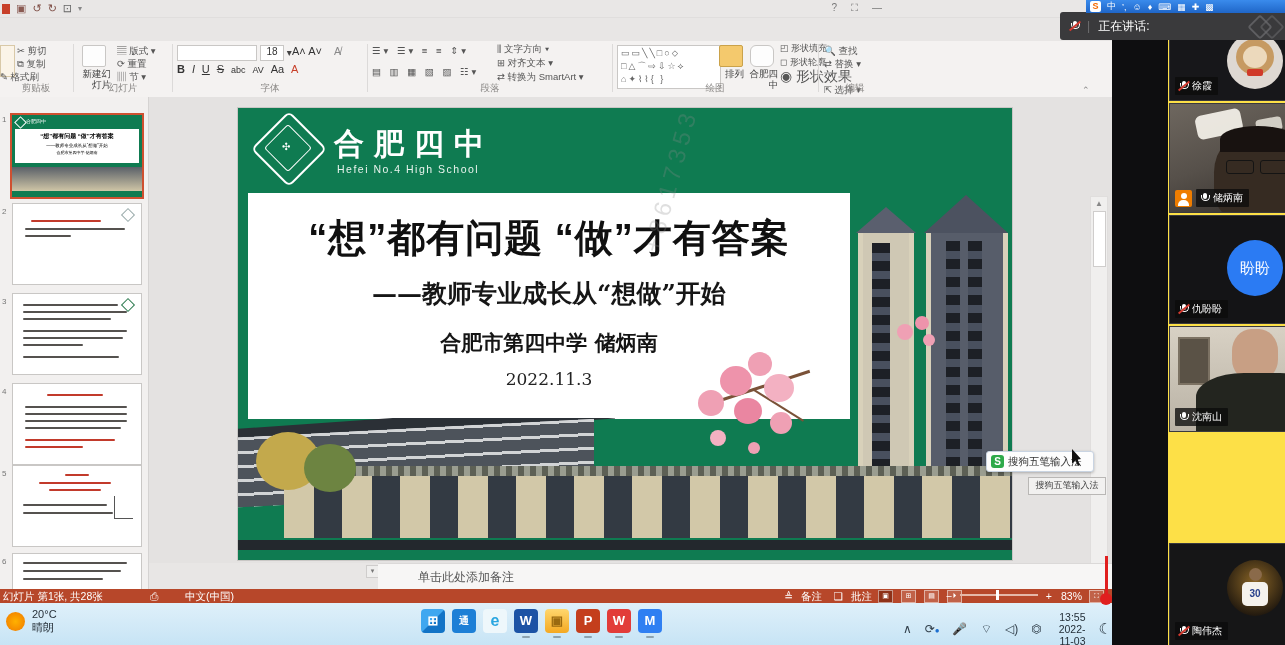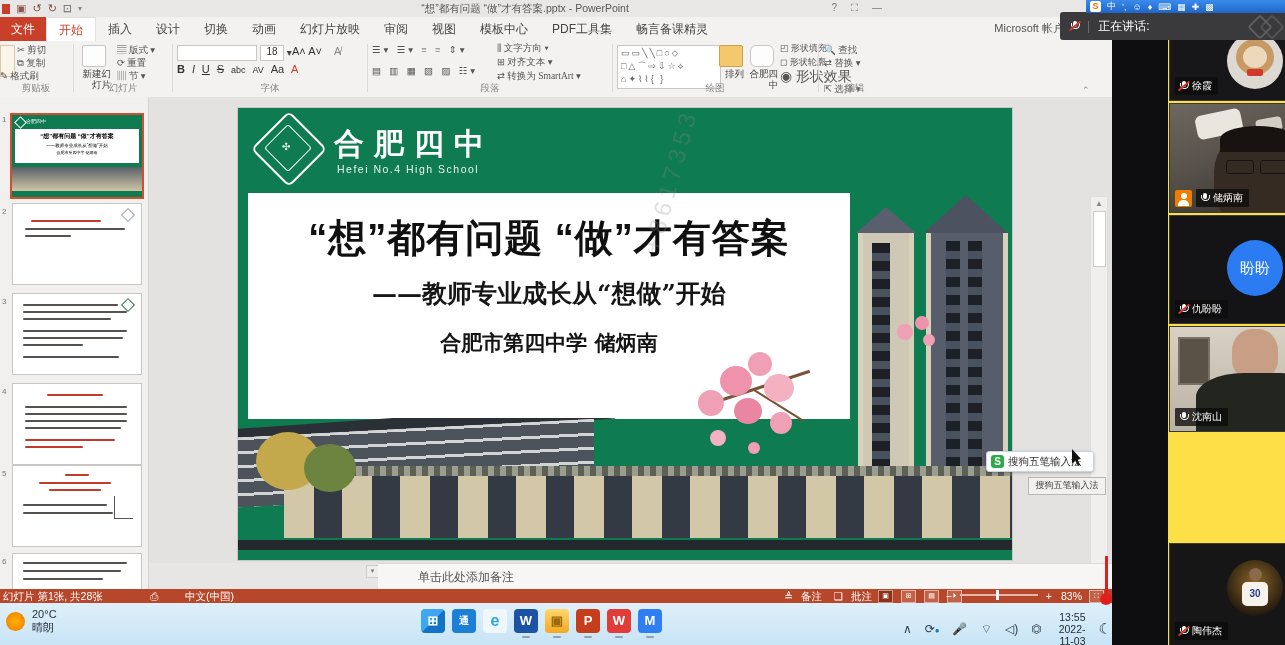--- a/index.html
+++ b/index.html
@@ -20,21 +20,21 @@
   .tab{padding:0 12px;line-height:24px;font-size:12px;color:#444;}
   .tab.active{background:#fff;color:#c8402a;border:1px solid #e3e1e0;border-bottom:none;}
   #account{right:48px;top:4px;font-size:11px;color:#555;}
   
   #ribbon{left:0;top:41px;width:1112px;height:56px;background:#f4f2f1;border-bottom:1px solid #d8d5d4;font-size:10.5px;color:#444;}
   .rgroup{position:absolute;top:0;height:55px;}
   .gsep{position:absolute;top:3px;height:48px;width:1px;background:#dcdad9;}
   .glabel{position:absolute;bottom:1px;width:100%;text-align:center;font-size:9.5px;color:#8a8886;}
   .bigbtn{text-align:right;font-size:9.5px;color:#444;line-height:11px;}
   .bicon{width:22px;height:20px;margin:2px auto 1px auto;background:#fdfdfd;border:1px solid #c9c7c5;border-radius:2px;position:relative;}
-  .smallrow{font-size:9.5px;line-height:13px;white-space:nowrap;color:#555;font-family:Liberation Serif, serif;}
+  .smallrow{font-size:9.5px;line-height:13px;white-space:nowrap;color:#555;}
   .fontletters span{display:inline-block;margin-right:4px;font-size:11px;color:#333;}
   .fbox{display:inline-block;border:1px solid #c9c7c5;background:#fff;height:14px;vertical-align:middle;}
   .shapesbox{border:1px solid #c9c7c5;background:#fff;width:96px;height:40px;font-size:9px;color:#666;
     line-height:13px;padding:1px 3px;letter-spacing:2px;overflow:hidden;}
   .chev{color:#888;font-size:9px;}
   
   #workspace{left:0;top:97px;width:1112px;height:466px;background:#e4e2e1;}
   #thumbpane{left:0;top:0;width:148px;height:492px;background:#f2f0ef;border-right:1px solid #d5d3d2;overflow:hidden;}
   .thumb{position:absolute;left:12px;width:128px;height:80px;background:#fff;border:1px solid #c9c7c5;overflow:hidden;}
   .thumb.sel{border:2px solid #cf5030;left:10px;width:130px;height:82px;}
@@ -134,45 +134,27 @@
 
     <div class="abs" id="titlebar">
       <div class="abs qat">
         <span style="width:8px;height:10px;background:#c8402a;display:inline-block"></span>
         <span style="color:#8a5a52">▣</span>
         <span>↺</span>
         <span>↻</span>
         <span style="color:#666">⊡</span>
         <span style="font-size:8px;color:#888">▾</span>
       </div>
-      <div class="abs" id="doc-title">“想”都有问题 “做”才有答案.pptx - PowerPoint</div>
       <div class="abs winbtns">
         <span>?</span>
         <span>⛶</span>
         <span>—</span>
       </div>
     </div>
 
-    <div class="abs" id="tabrow">
-      <div class="abs filetab">文件</div>
-      <div class="abs tabs">
-        <span class="tab active">开始</span>
-        <span class="tab">插入</span>
-        <span class="tab">设计</span>
-        <span class="tab">切换</span>
-        <span class="tab">动画</span>
-        <span class="tab">幻灯片放映</span>
-        <span class="tab">审阅</span>
-        <span class="tab">视图</span>
-        <span class="tab">模板中心</span>
-        <span class="tab">PDF工具集</span>
-        <span class="tab">畅言备课精灵</span>
-      </div>
-      <div class="abs" id="account">Microsoft 帐户</div>
-    </div>
 
     <div class="abs" id="ribbon">
 
       <div class="rgroup" style="left:0;width:72px">
         <div class="abs" style="left:0;top:4px;width:13px;height:30px;background:#fbf4e8;border:1px solid #d9c9a8"></div>
         <div class="abs smallrow" style="left:17px;top:3px">✂ <span>剪切</span></div>
         <div class="abs smallrow" style="left:17px;top:16px">⧉ <span>复制</span></div>
         <div class="abs smallrow" style="left:0;top:29px">✎ <span>格式刷</span></div>
         <div class="glabel">剪贴板</div>
       </div>
@@ -301,20 +283,21 @@
         <div class="abs logo-d"></div>
         <div class="abs logo-d2"></div>
         <div class="abs logo-plus">✣</div>
         <div class="abs" id="school-cn">合肥四中</div>
         <div class="abs" id="school-en">Hefei No.4 High School</div>
 
         <div class="abs" id="whitebox">
           <div class="abs" id="s-title">“想”都有问题 “做”才有答案</div>
           <div class="abs" id="s-sub">——教师专业成长从“想做”开始</div>
           <div class="abs" id="s-author">合肥市第四中学 储炳南</div>
+          <div class="abs" id="s-date">2022.11.3</div>
         </div>
         <div class="abs" id="watermark">+8617353761</div>
 
         <div class="abs" id="tower">
           <div class="gable" style="left:6px;top:12px;border-left:30px solid transparent;border-right:30px solid transparent;border-bottom:26px solid #5a5f6e"></div>
           <div class="gable" style="left:74px;top:0;border-left:42px solid transparent;border-right:42px solid transparent;border-bottom:38px solid #4c5260"></div>
           <div class="tw" style="left:8px;top:38px;width:46px;height:252px;background:#cfc8b4"></div>
           <div class="twin" style="left:22px;top:48px;width:18px;height:230px"></div>
           <div class="tw" style="left:76px;top:38px;width:72px;height:252px"></div>
           <div class="twin" style="left:96px;top:46px;width:14px;height:240px"></div>

